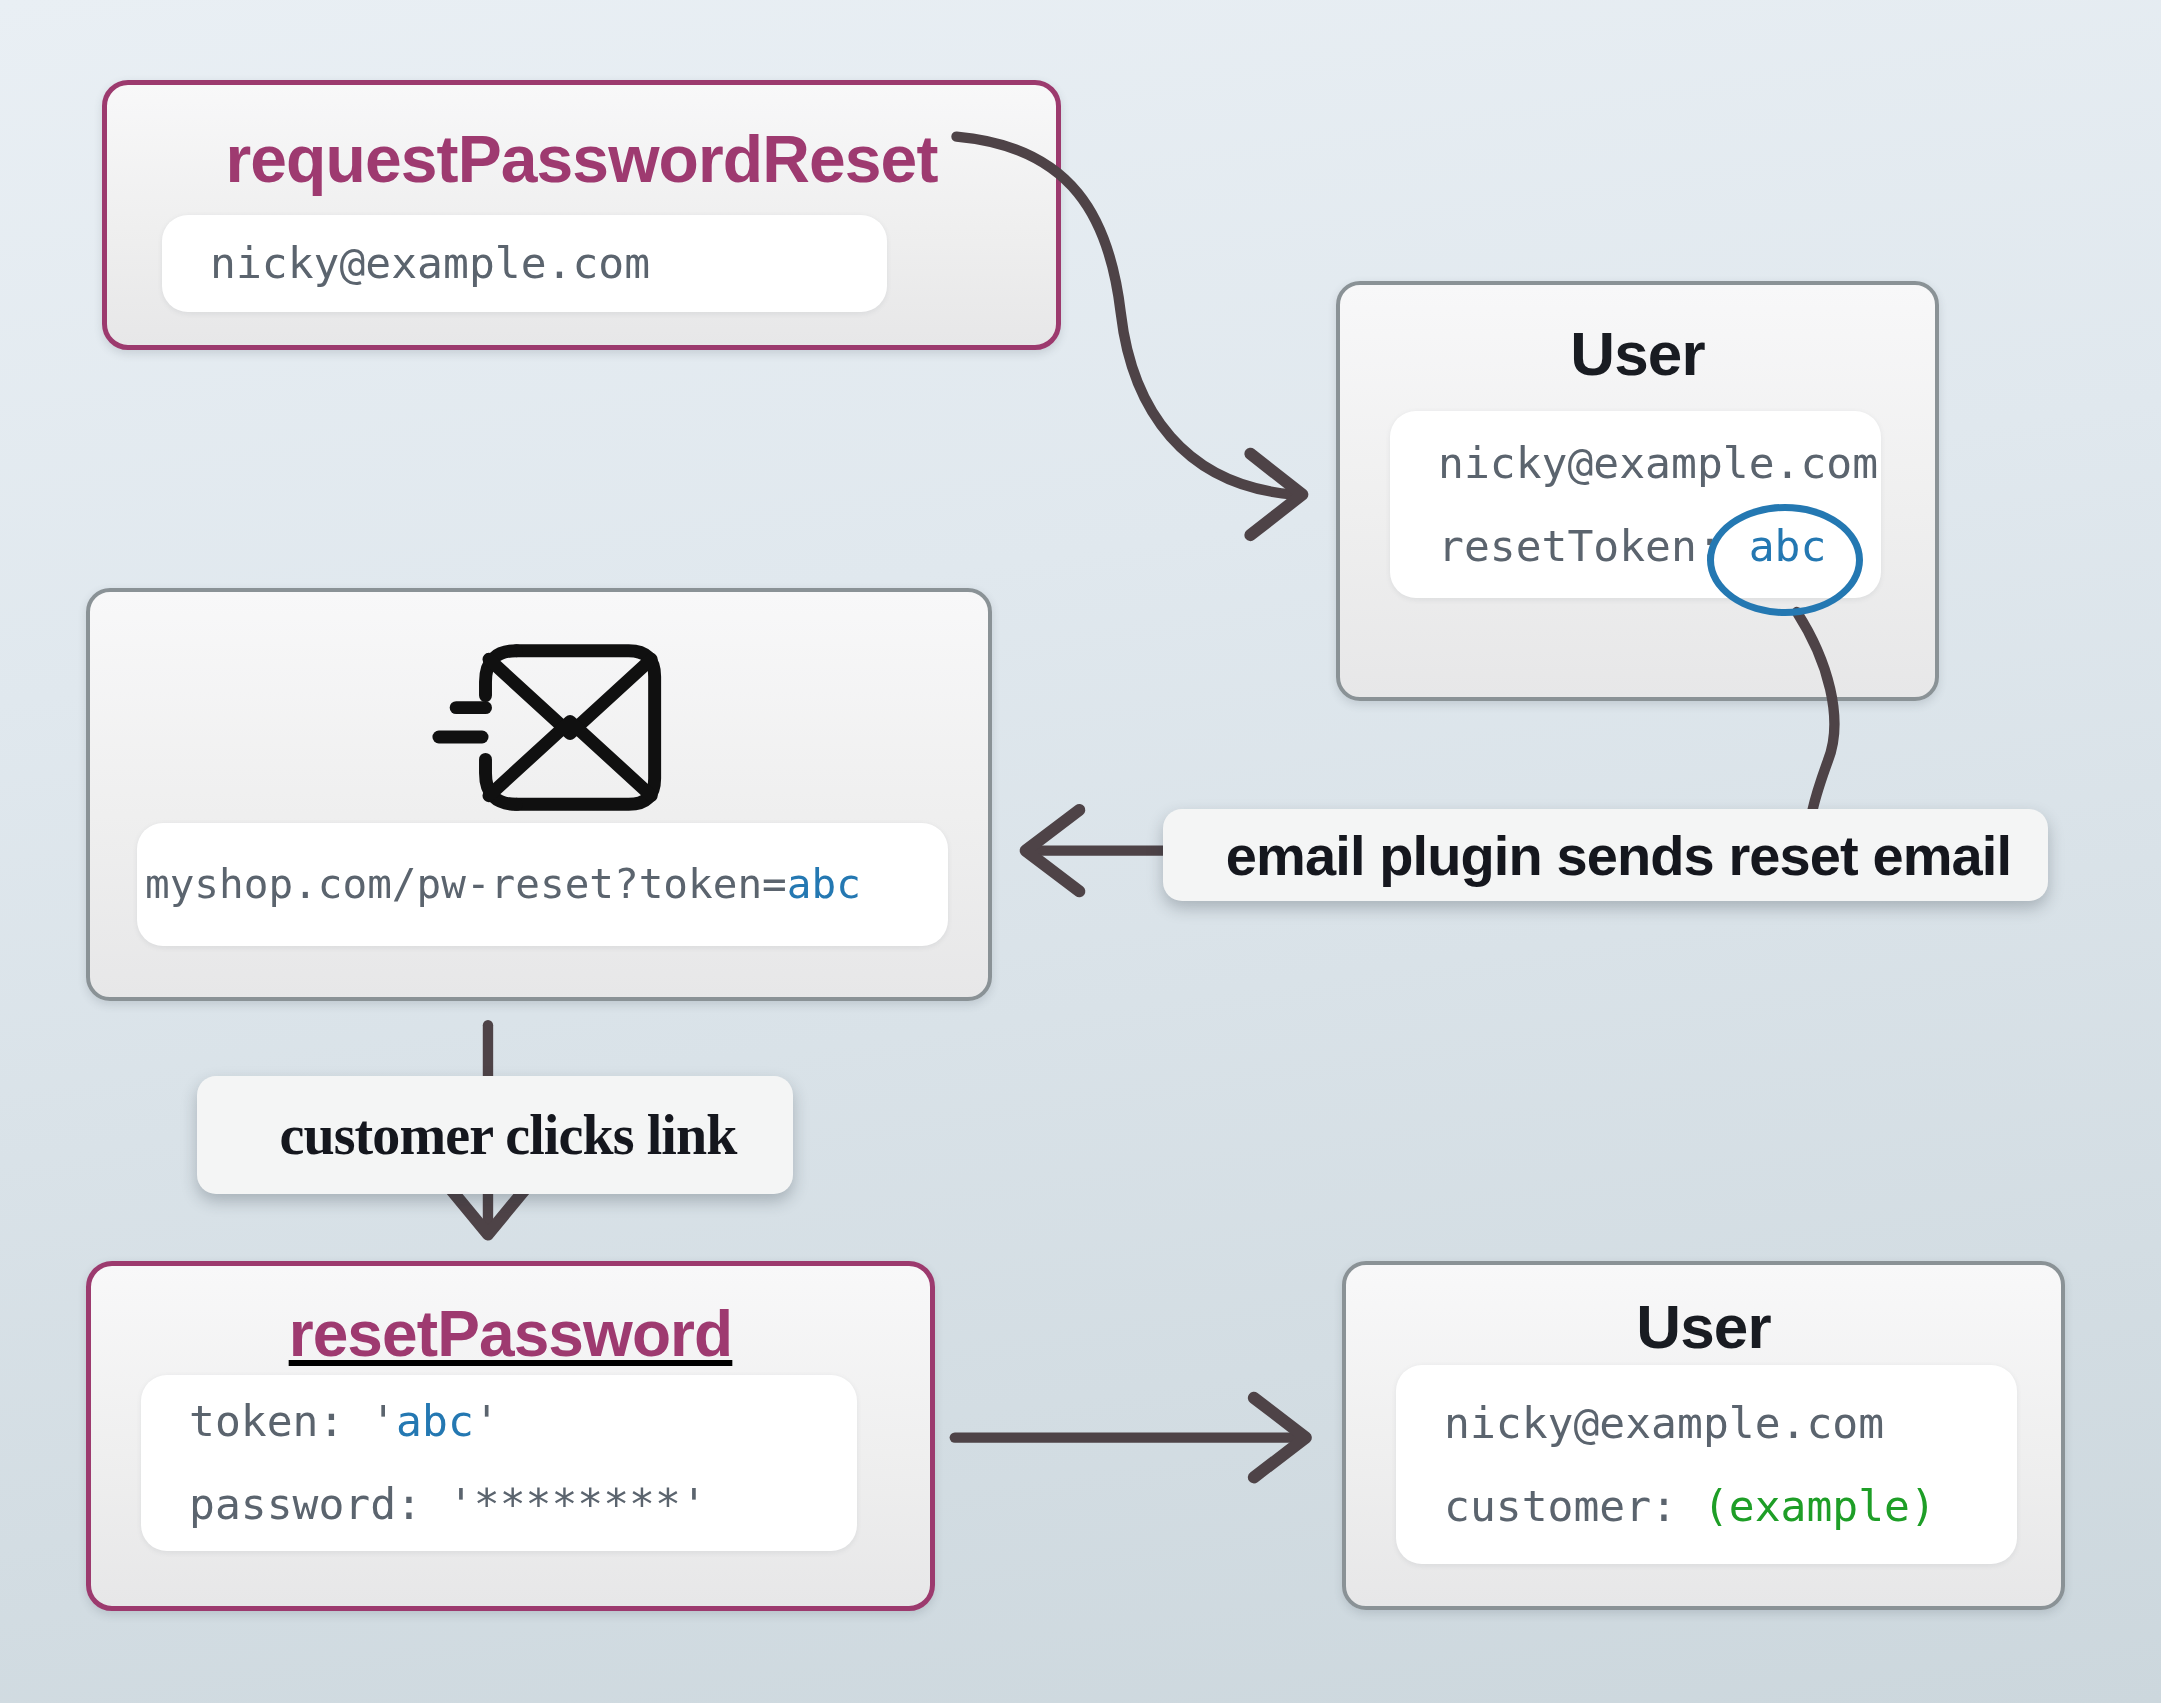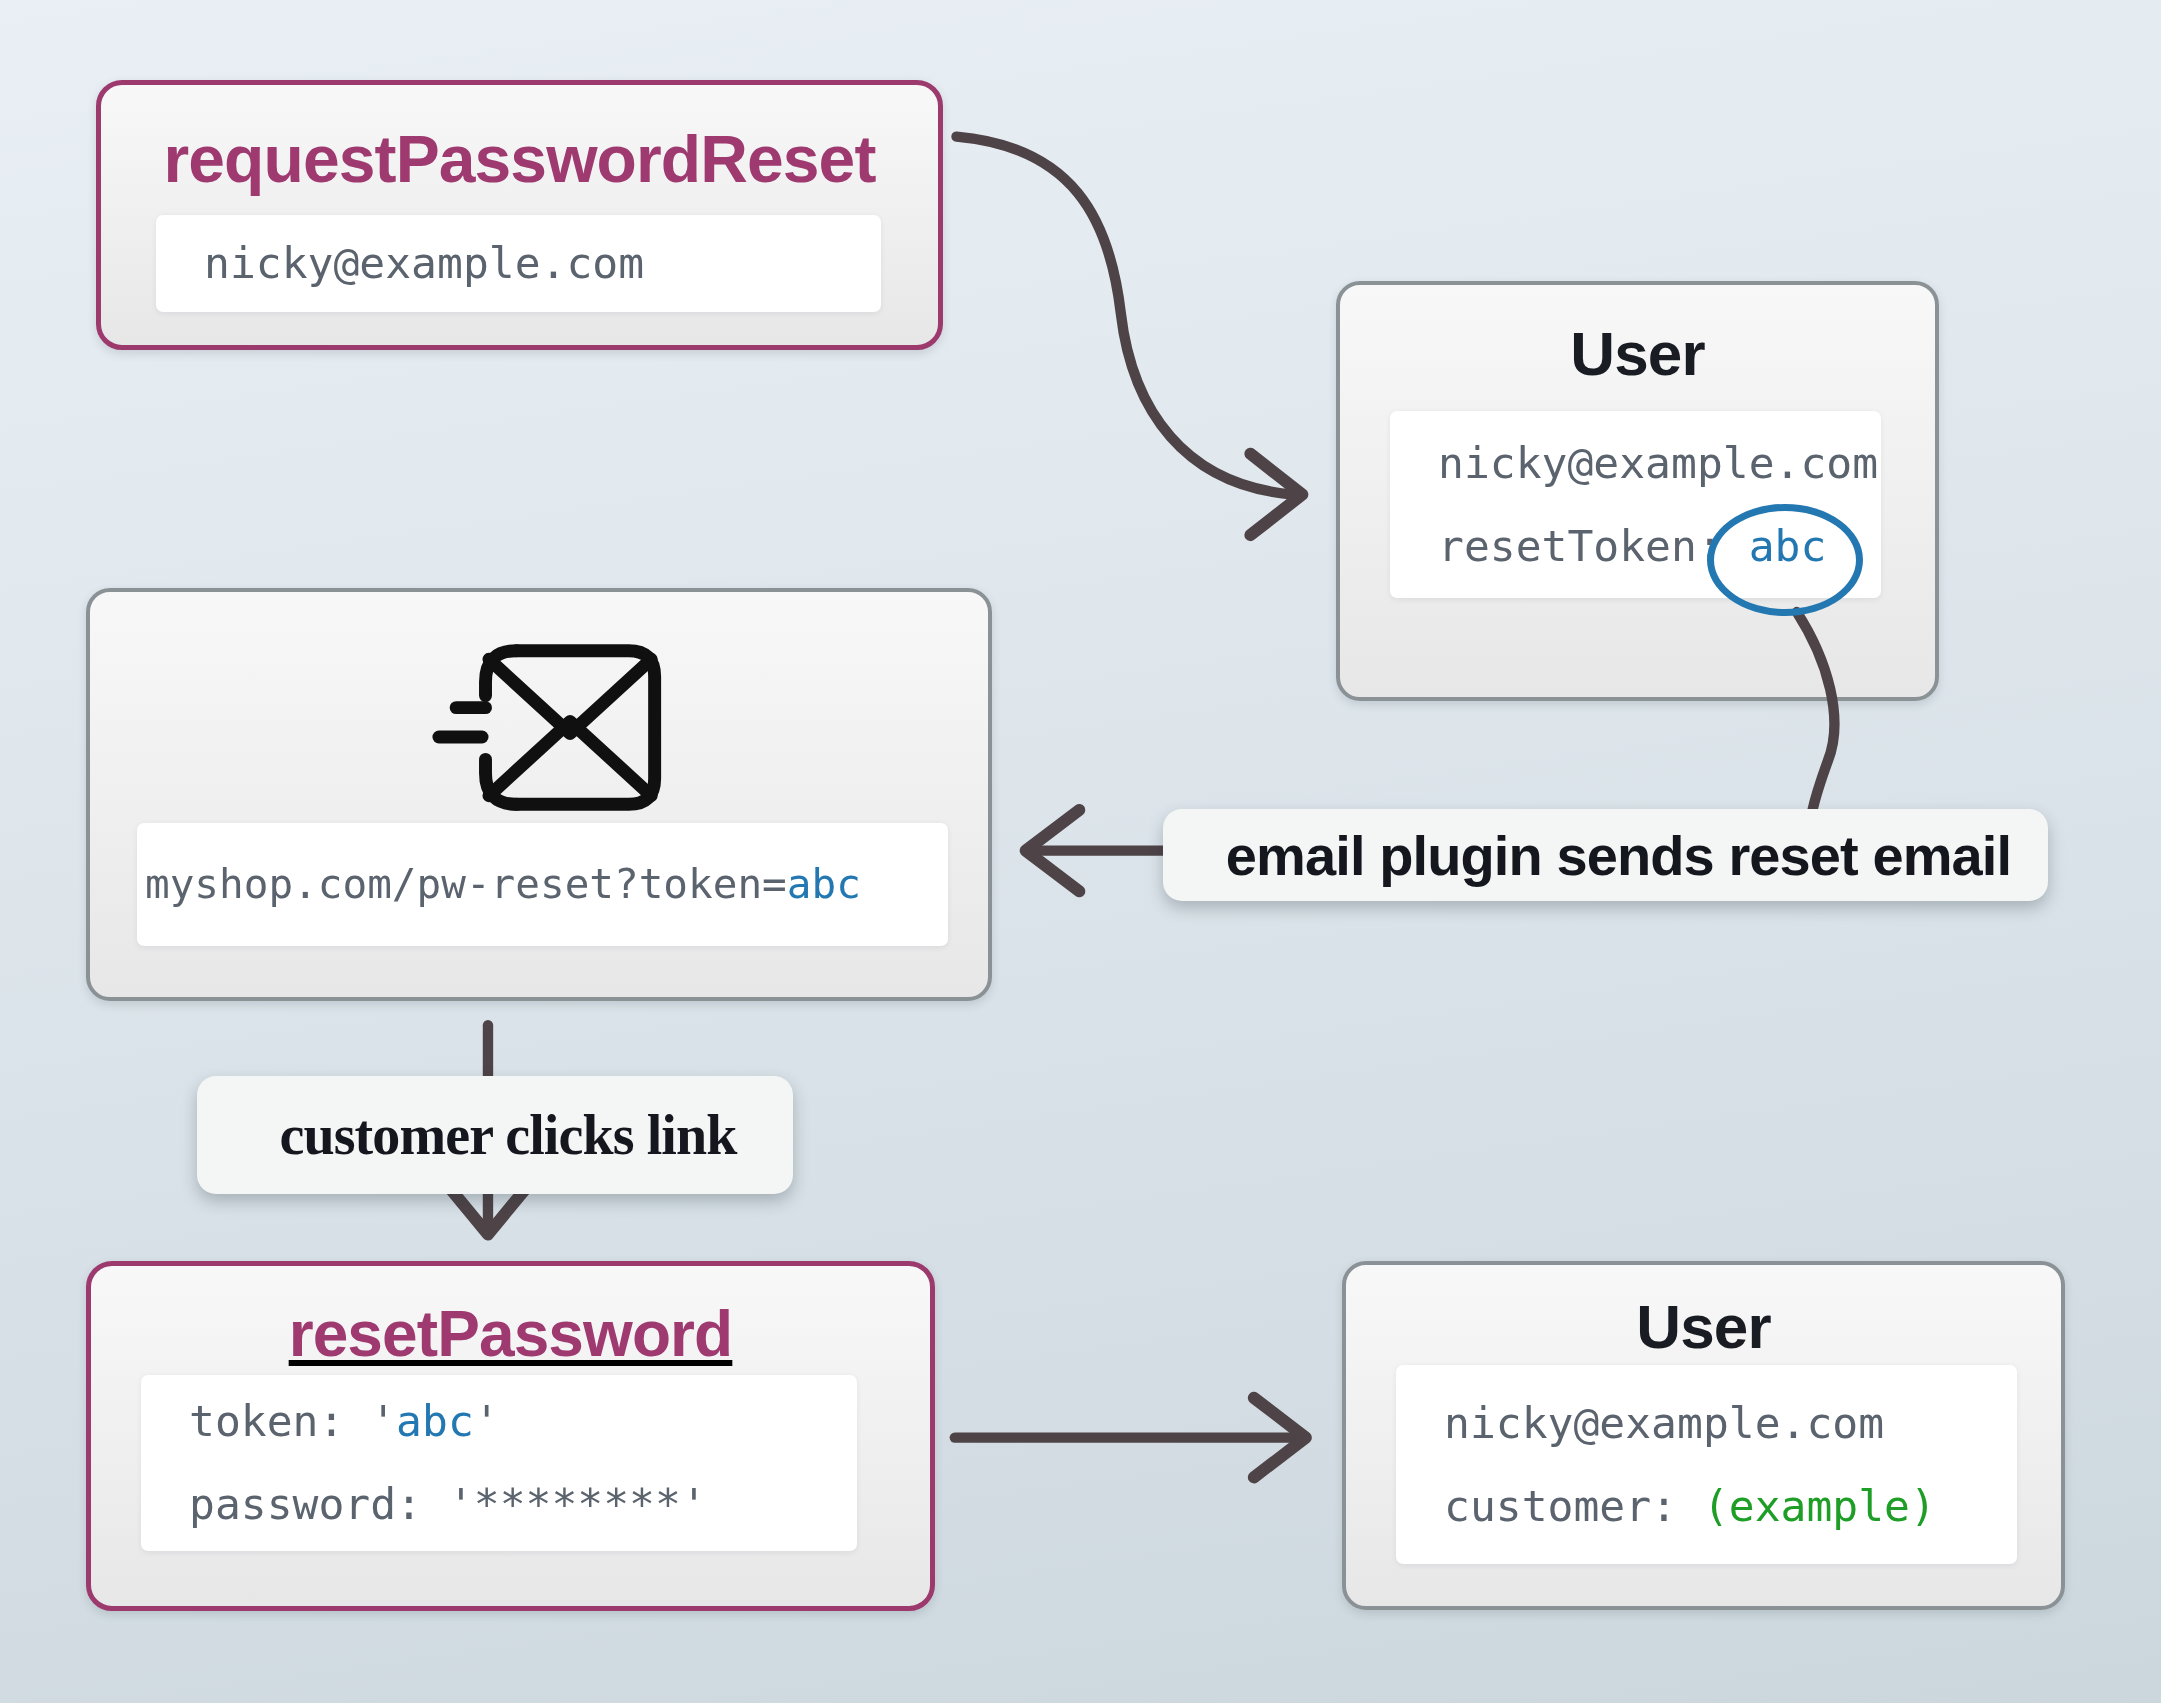--- a/index.html
+++ b/index.html
@@ -20,21 +20,21 @@
     box-sizing:border-box;
   }
   .node.purple{border:5.2px solid #9c3a6e;}
   .node.gray{border:4.3px solid #8a9296;}
   .node-title{
     text-align:center;font-weight:bold;letter-spacing:-0.9px;
   }
   .title-purple{color:#9e3a70;font-size:66px;}
   .title-dark{color:#191c22;font-size:62px;}
   .panel{
-    position:absolute;background:#ffffff;border-radius:7px;
+    position:absolute;background:#ffffff;border-radius:26px;
     box-shadow:0 1.7px 5.2px rgba(90,100,110,.10);
     box-sizing:border-box;display:flex;flex-direction:column;justify-content:center;
     padding-left:48px;row-gap:40px;
   }
   .mono{
     font-family:"DejaVu Sans Mono",monospace;
     font-size:43px;color:#5b646e;line-height:1;white-space:pre;
   }
   .mono-sm{font-size:41px;}
   .tok-blue{color:#2478b2;}
@@ -84,21 +84,21 @@
         <path d="M 518 1372 L 564 1428 L 610 1372" stroke-width="14"></path>
       </g>
 
       <g>
         <path d="M 1104 1663 L 1502 1663"></path>
         <path d="M 1450 1617 L 1510 1663 L 1450 1709" stroke-width="14"></path>
       </g>
     </g>
   </svg>
 
-  <div class="node purple" style="left:96px;top:80px;width:847px;height:270px;">
+  <div class="node purple" style="left:102px;top:80px;width:959px;height:270px;">
     <div class="node-title title-purple" style="margin-top:36px;">requestPasswordReset</div>
     <div class="panel" style="left:55px;top:130px;width:725px;height:97px;">
       <div class="mono">nicky@example.com</div>
     </div>
   </div>
 
   <div class="node gray" style="left:1336px;top:281px;width:603px;height:420px;border-radius:24px;">
     <div class="node-title title-dark" style="margin-top:33px;">User</div>
     <div class="panel" style="left:50px;top:126px;width:491px;height:187px;">
       <div class="mono">nicky@example.com</div>

